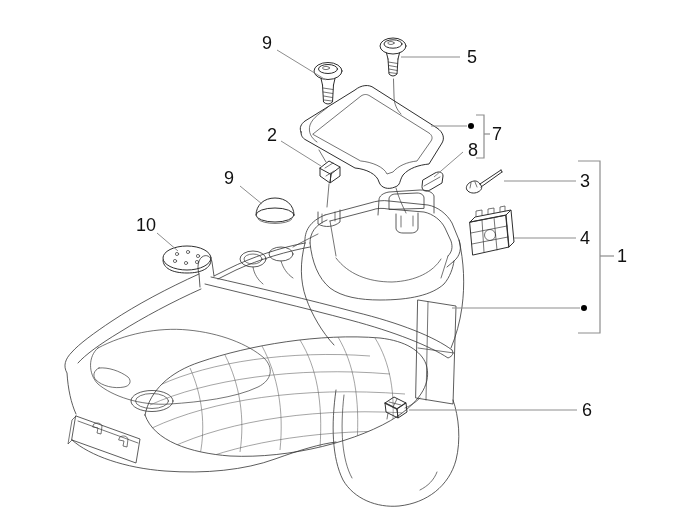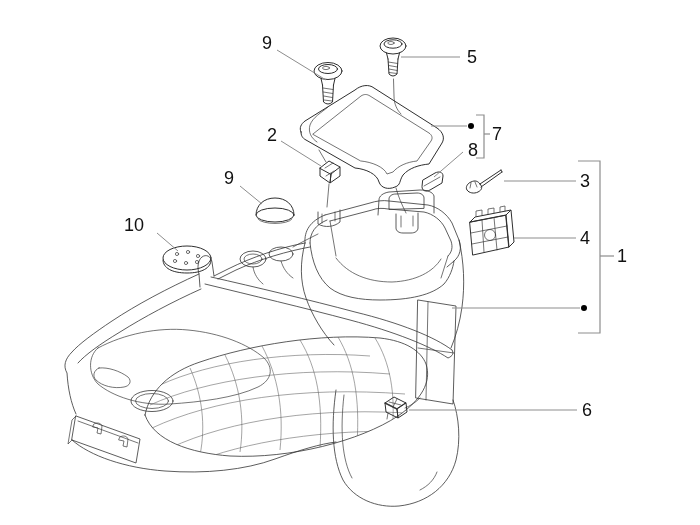--- a/index.html
+++ b/index.html
@@ -235,16 +235,16 @@
 
   <div class="callout" style="left:622px;top:256px">1</div>
   <div class="callout" style="left:272px;top:135px">2</div>
   <div class="callout" style="left:585px;top:181px">3</div>
   <div class="callout" style="left:585px;top:238px">4</div>
   <div class="callout" style="left:472px;top:57px">5</div>
   <div class="callout" style="left:587px;top:410px">6</div>
   <div class="callout" style="left:497px;top:134px">7</div>
   <div class="callout" style="left:473px;top:150px">8</div>
   <div class="callout" style="left:267px;top:43px">9</div>
-  <div class="callout" style="left:134px;top:225px">10</div>
+  <div class="callout" style="left:146px;top:225px">10</div>
   <div class="callout" style="left:229px;top:178px">9</div>
 
 </div>
 
 </body></html>

